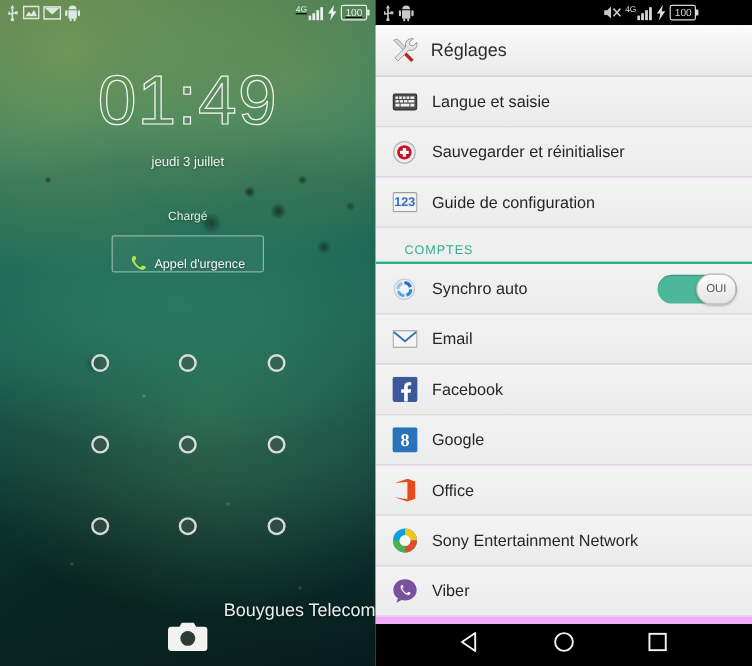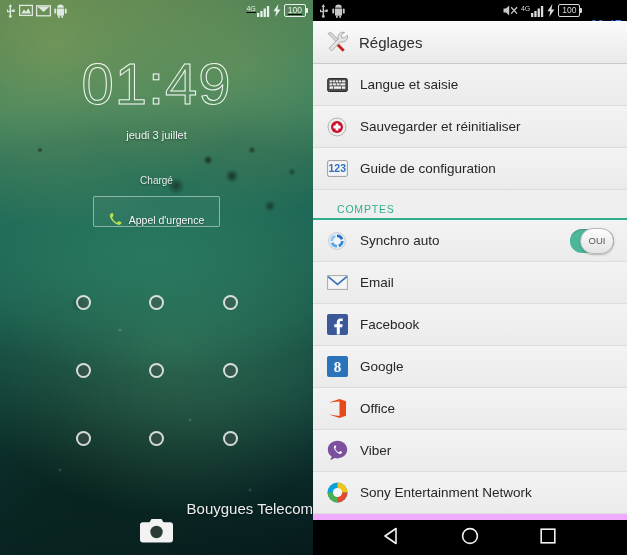--- a/index.html
+++ b/index.html
@@ -115,21 +115,21 @@
   .row .label { font-size:13.5px; color:#262626; flex:1; }
   .icon-box { width:22px; height:22px; flex:none;
               display:flex; align-items:center; justify-content:center; }
 
   .section-head {
     height:30px; display:flex; align-items:flex-end; padding:0 13px 3px 13px;
     border-bottom:2px solid #2fae8e; background:#efefef;
   }
   .section-head .label { font-size:10.5px; color:#2fae8e; letter-spacing:.8px;margin-left:11px; }
 
-  .toggle { width:44px; height:24px; border-radius:13px; background:#4cb79b;
+  .toggle { width:66px; height:24px; border-radius:13px; background:#4cb79b;
             position:relative; flex:none; box-shadow:0 1px 1px rgba(0,0,0,.18) inset; }
   .toggle .thumb {
     position:absolute; right:0; top:-1px; width:34px; height:26px; border-radius:13px;
     background:linear-gradient(#fcfcfc,#e4e4e4); border:1px solid #b8b8b8;
     display:flex; align-items:center; justify-content:center;
     font-size:9.5px; color:#555; box-shadow:0 1px 2px rgba(0,0,0,.25);
   }
 
   .navbar { height:35px; flex:none; background:#000; display:flex;
             align-items:center; justify-content:space-around; padding:0 40px; }
@@ -402,40 +402,40 @@
           <svg width="19" height="21" viewBox="0 0 19 21">
             <path d="M1 4.6 11.5 1 18 3.3v14.4L11.5 20 1 16.4 11.5 18V3.6z" fill="#e8491c"></path>
           </svg>
         </span>
         <span class="label">Office</span>
       </div>
 
       <div class="row">
         <span class="icon-box">
           <svg width="21" height="21" viewBox="0 0 21 21">
-            <path d="M10.5.8c5.4 0 9.7 3.9 9.7 8.8s-4.3 8.8-9.7 8.8c-1 0-2-.1-2.9-.4l-4.3 2.2 1.3-3.6C2 14.9.8 12.3.8 9.6.8 4.7 5.1.8 10.5.8z" fill="#7b519d"></path>
-            <path d="M8.2 5.2c.6 0 1 1.5 1 1.9 0 .5-.9.8-.9 1.3 0 1.2 2.5 3.8 3.6 3.8.5 0 .8-.9 1.3-.9.5 0 1.9.4 1.9 1 0 .8-1.2 1.6-1.9 1.6-2.3 0-6.4-4.2-6.4-6.9 0-.7 1-1.8 1.4-1.8z" fill="#fff"></path>
-          </svg>
-        </span>
-        <span class="label">Viber</span>
-      </div>
-
-      <div class="row">
-        <span class="icon-box">
-          <svg width="21" height="21" viewBox="0 0 21 21">
             <circle cx="10.5" cy="10.5" r="10" fill="#0aa0d8"></circle>
             <path d="M10.5.5a10 10 0 0 1 10 10h-10z" fill="#f0c419"></path>
             <path d="M20.5 10.5a10 10 0 0 1-10 10v-10z" fill="#e04a2f"></path>
             <path d="M10.5 20.5a10 10 0 0 1-10-10h10z" fill="#4caf50"></path>
             <circle cx="10.5" cy="10.5" r="4.6" fill="#f3f7f5"></circle>
           </svg>
         </span>
         <span class="label">Sony Entertainment Network</span>
       </div>
 
+      <div class="row">
+        <span class="icon-box">
+          <svg width="21" height="21" viewBox="0 0 21 21">
+            <path d="M10.5.8c5.4 0 9.7 3.9 9.7 8.8s-4.3 8.8-9.7 8.8c-1 0-2-.1-2.9-.4l-4.3 2.2 1.3-3.6C2 14.9.8 12.3.8 9.6.8 4.7 5.1.8 10.5.8z" fill="#7b519d"></path>
+            <path d="M8.2 5.2c.6 0 1 1.5 1 1.9 0 .5-.9.8-.9 1.3 0 1.2 2.5 3.8 3.6 3.8.5 0 .8-.9 1.3-.9.5 0 1.9.4 1.9 1 0 .8-1.2 1.6-1.9 1.6-2.3 0-6.4-4.2-6.4-6.9 0-.7 1-1.8 1.4-1.8z" fill="#fff"></path>
+          </svg>
+        </span>
+        <span class="label">Viber</span>
+      </div>
+
     </div>
 
     <div class="navbar">
       <span>
         <svg width="20" height="20" viewBox="0 0 20 20">
           <polygon points="14,2.5 14,17.5 3,10" fill="none" stroke="#f2f2f2" stroke-width="1.6" stroke-linejoin="round"></polygon>
         </svg>
       </span>
       <span>
         <svg width="20" height="20" viewBox="0 0 20 20">

